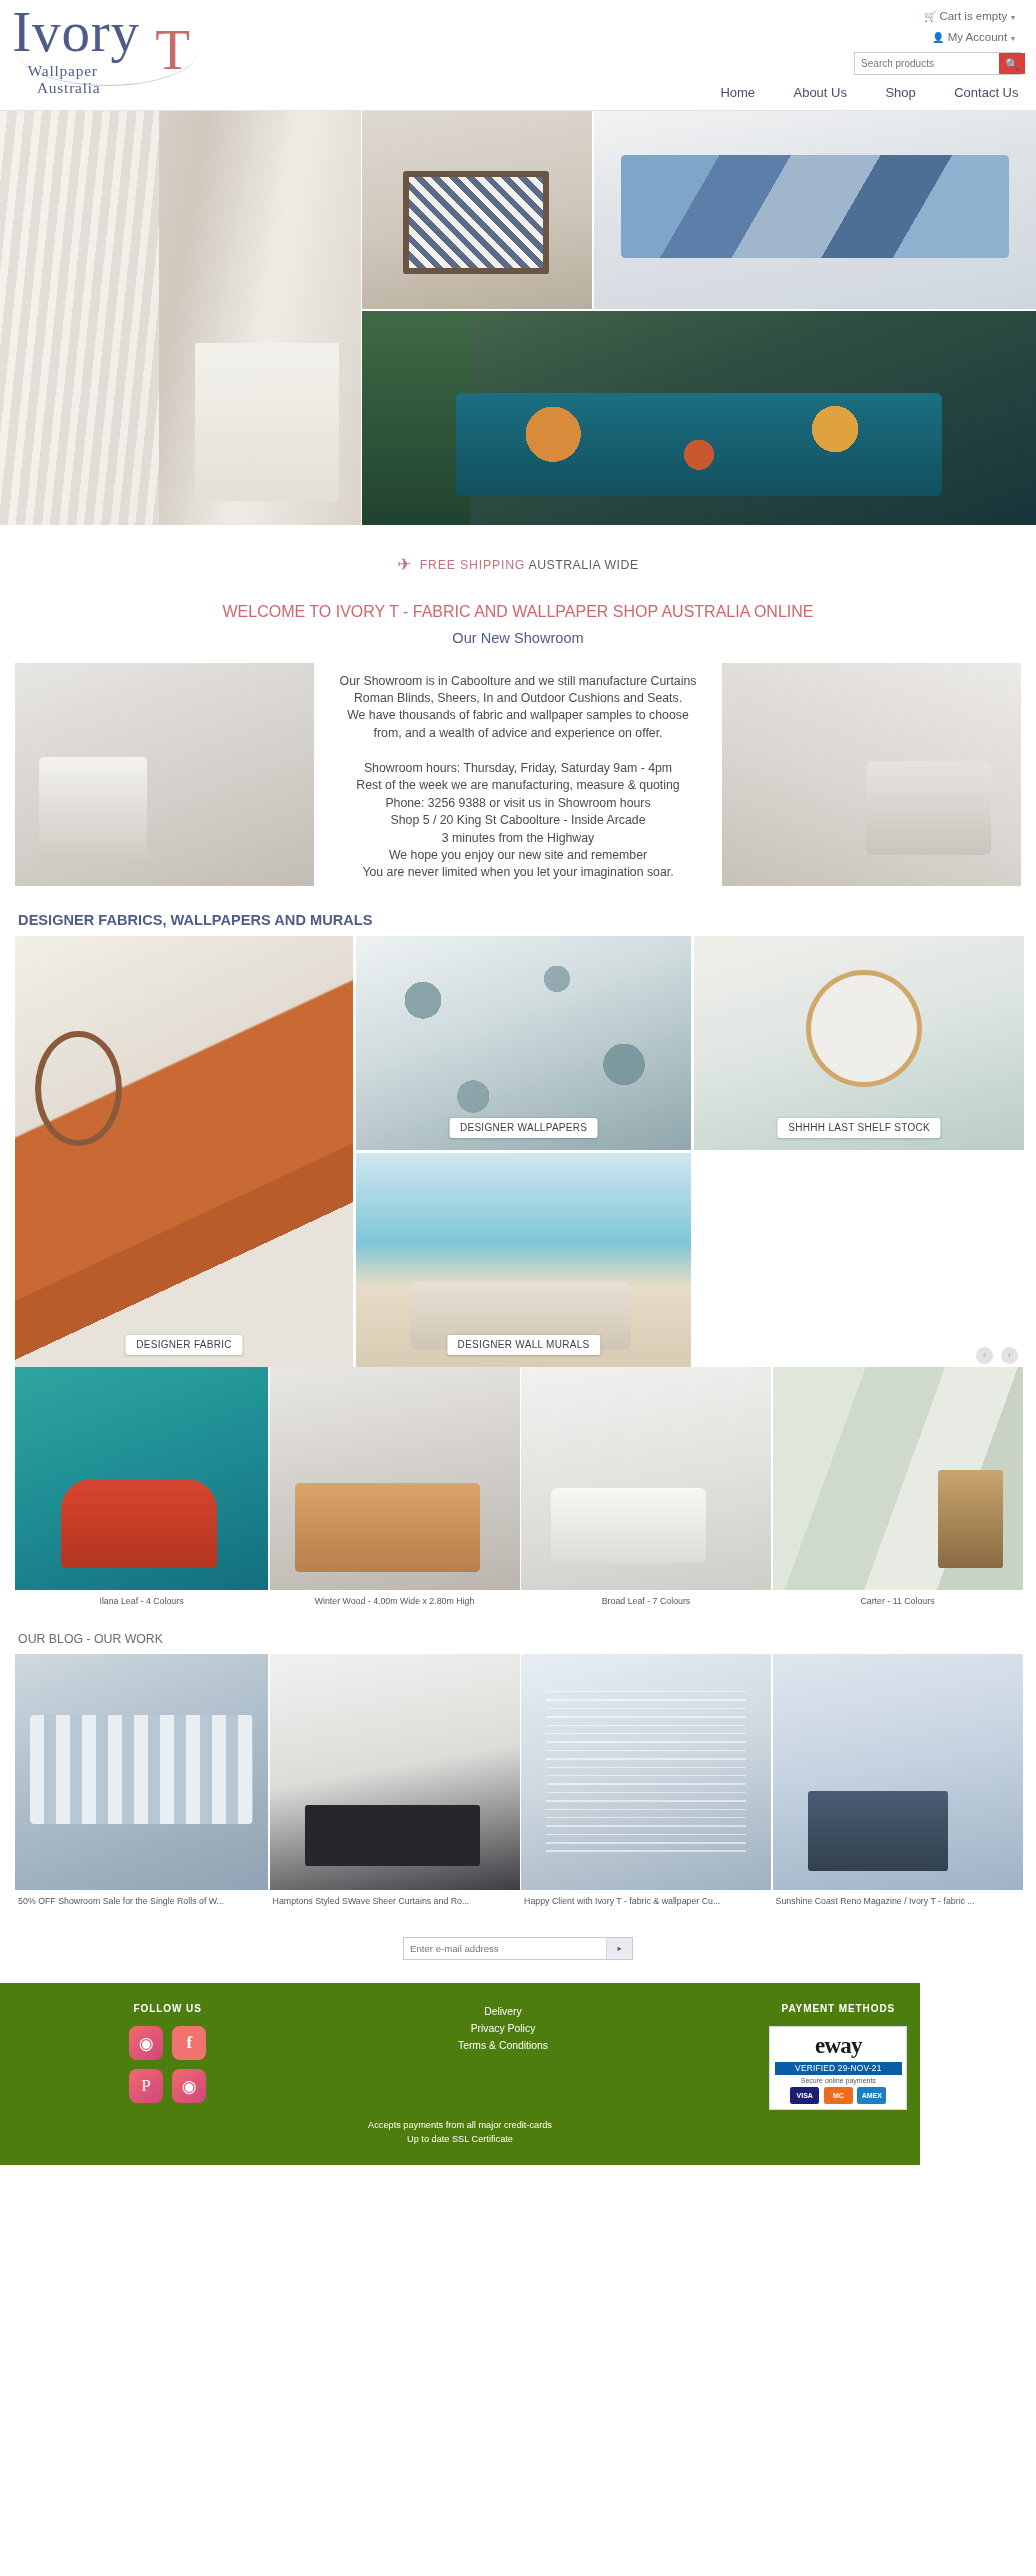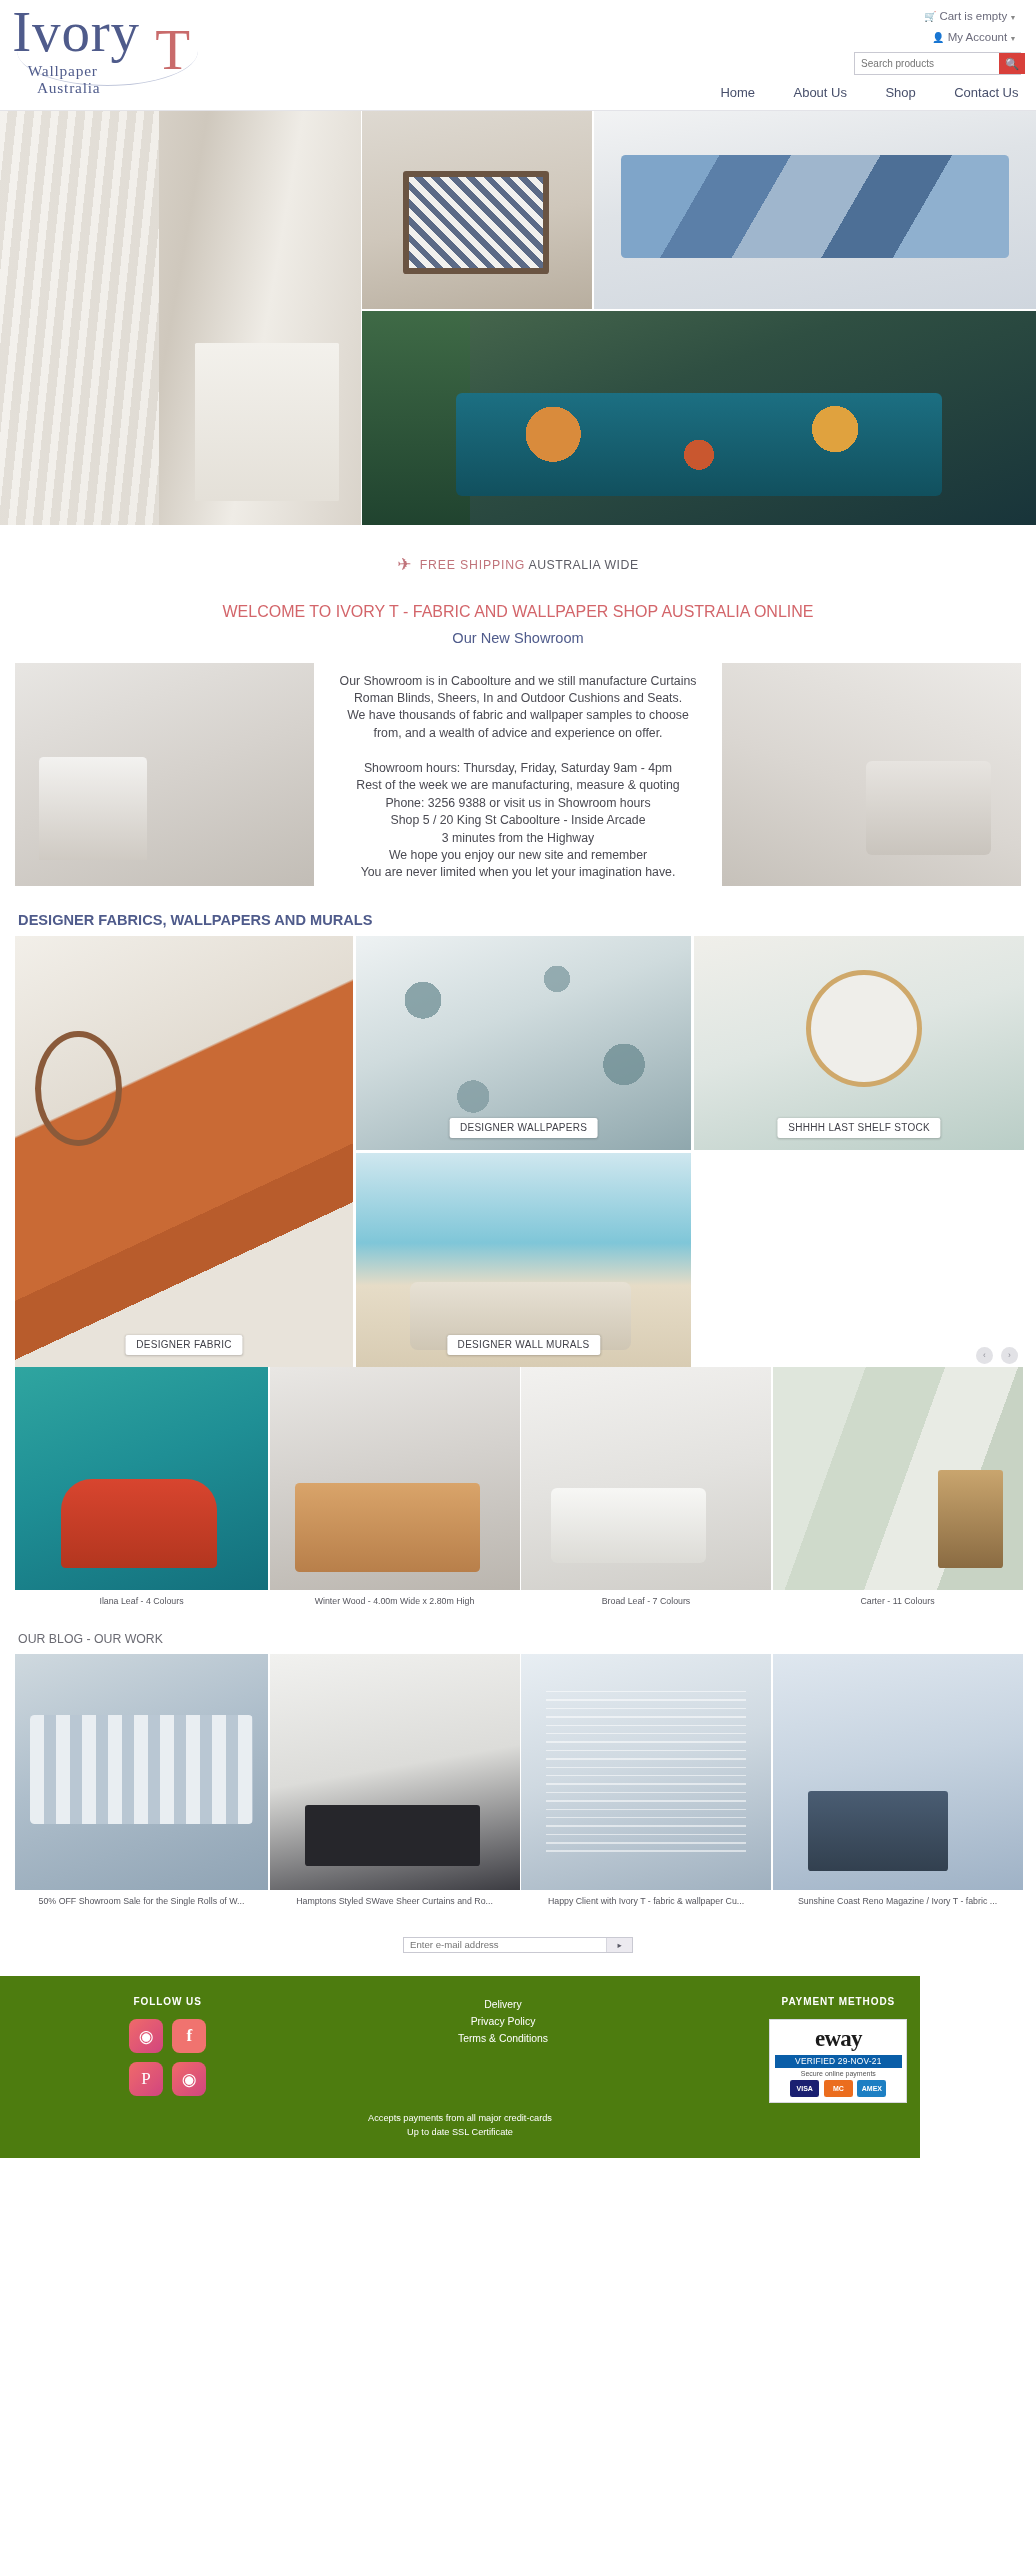--- a/index.html
+++ b/index.html
@@ -274,37 +274,37 @@
   .ph-winter{background:linear-gradient(170deg,#e9e7e4 0%,#d4d1cd 45%,#bab5ae 100%);}
   .ph-winter:after{content:"";position:absolute;left:10%;bottom:8%;width:74%;height:40%;background:linear-gradient(180deg,#d9a46a,#b87f4a);border-radius:4.6px;}
   .ph-broad{background:linear-gradient(170deg,#f2f1ef 0%,#e3e2df 50%,#cfcdc8 100%);}
   .ph-broad:after{content:"";position:absolute;left:12%;bottom:12%;width:62%;height:34%;background:linear-gradient(180deg,#f7f7f5,#dcdbd6);border-radius:6.1px;}
   .ph-carter{background:linear-gradient(110deg,#dfe6dc 0 28%,#cfdacb 28% 52%,#e8ebe4 52% 74%,#c8d3c4 74% 100%);}
   .ph-carter:after{content:"";position:absolute;right:8%;bottom:10%;width:26%;height:44%;background:linear-gradient(180deg,#c9a56e,#8a6b42);border-radius:3.1px;}
 
   
   .blogrow { display:grid; grid-template-columns:253px 250px 250px 250px; gap:1.5px; }
   .blog .img { height:236px; position:relative; overflow:hidden; }
-  .blog .cap { font-size:8.8px; color:#55555d; padding:6.1px 3.1px 0 3.1px; text-align:center; }
+  .blog .cap { font-size:8.8px; color:#55555d; padding:6.1px 3.1px 0 3.1px; text-align:left; }
   .ph-rolls{background:linear-gradient(160deg,#cfd9df 0%,#aebecb 45%,#8fa3b4 100%);}
   .ph-rolls:after{content:"";position:absolute;left:6%;top:26%;width:88%;height:46%;
     background:repeating-linear-gradient(90deg,#e9eef2 0 14px,#b9c7d3 14px 26px);border-radius:4.6px;}
   .ph-hamptons{background:linear-gradient(170deg,#f1f1ef 0%,#dcdcd9 48%,#3c3c42 100%);}
   .ph-hamptons:after{content:"";position:absolute;left:14%;bottom:10%;width:70%;height:26%;background:#26262b;border-radius:3.1px;}
   .ph-quote{background:linear-gradient(165deg,#e8eef3 0%,#cfd9e1 45%,#9fb0bf 100%);}
   .ph-quote:after{content:"";position:absolute;left:10%;top:14%;width:80%;height:70%;
     background:repeating-linear-gradient(0deg,rgba(255,255,255,.55) 0 1.5px,transparent 1.5px 8.4px);}
   .ph-reno{background:linear-gradient(170deg,#dfe7ef 0%,#c6d3e0 45%,#9fb2c6 100%);}
   .ph-reno:after{content:"";position:absolute;left:14%;bottom:8%;width:56%;height:34%;background:linear-gradient(180deg,#4a5d73,#32404f);border-radius:3.1px;}
 
   
   .signup { width:1036px; text-align:center; padding:31px 0 23px 0; }
   .signup-box {
     display:inline-flex; align-items:stretch;
-    width:230px; height:16px; border:0.8px solid #c9c9d2; background:#fff;
+    width:230px; height:23px; border:0.8px solid #c9c9d2; background:#fff;
   }
   .signup-box input {
     flex:1; border:0; outline:0; padding:0 6.1px; font-size:9.6px; color:#8a8a93;
     font-family:"Liberation Sans", sans-serif;
   }
   .signup-box button {
     width:26px; background:#eceaf0; border:0; border-left:0.8px solid #d6d6de;
     color:#5a5a66; cursor:pointer; font-size:8.4px;
   }
 
@@ -418,21 +418,21 @@
       <div>Roman Blinds, Sheers, In and Outdoor Cushions and Seats.</div>
       <div>We have thousands of fabric and wallpaper samples to choose</div>
       <div>from, and a wealth of advice and experience on offer.</div>
       <div>&nbsp;</div>
       <div>Showroom hours: Thursday, Friday, Saturday 9am - 4pm</div>
       <div>Rest of the week we are manufacturing, measure &amp; quoting</div>
       <div>Phone:  3256 9388 or visit us in Showroom hours</div>
       <div>Shop 5 / 20 King St Caboolture - Inside Arcade</div>
       <div>3 minutes from the Highway</div>
       <div>We hope you enjoy our new site and remember</div>
-      <div>You are never limited when you let your imagination have.</div>
+      <div>You are never limited when you let your imagination soar.</div>
     </div>
     <div class="img">
       <div class="ph ph-room-right"></div>
     </div>
   </div>
 
   <div class="sect-title">DESIGNER FABRICS, WALLPAPERS AND MURALS</div>
 
   <div class="catgrid">
     <div class="cat tall">

